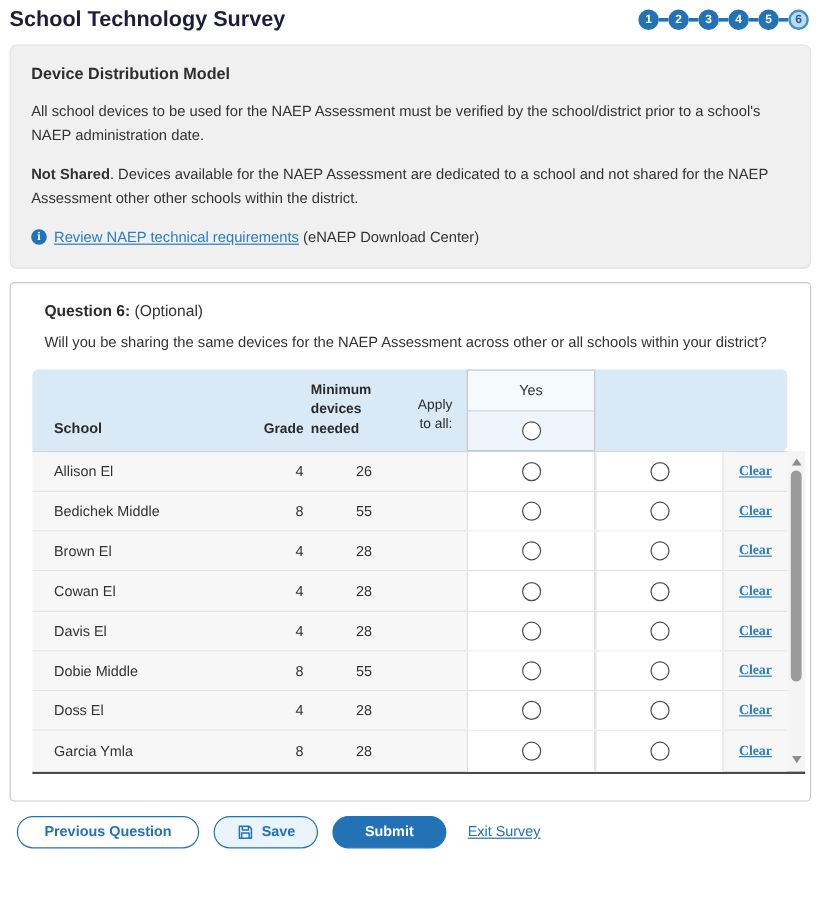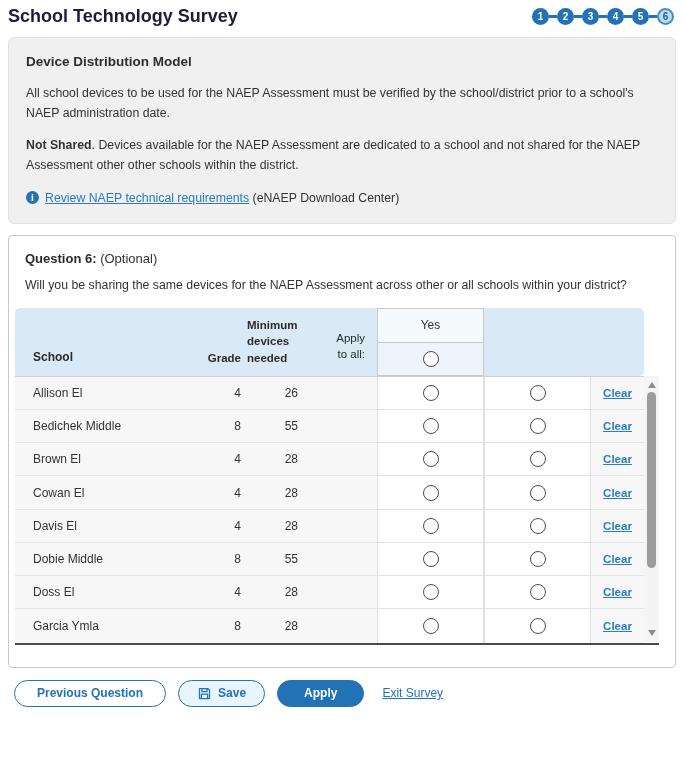--- a/index.html
+++ b/index.html
@@ -22,21 +22,21 @@
                 padding: 16px 17px 18px 17px; margin-bottom: 11px; }
   .info-panel h2 { font-size: 13.5px; font-weight: bold; color: #2e2e2e; margin-bottom: 15px; }
   .info-panel p { font-size: 12.3px; line-height: 1.6; color: #333; margin-bottom: 13px; max-width: 640px; }
   .info-link-line { display: flex; align-items: center; gap: 6px; font-size: 12.3px; margin-top: 15px; }
   .info-icon { width: 13px; height: 13px; border-radius: 50%; background: #2272b5; color: #fff;
                display: inline-flex; align-items: center; justify-content: center;
                font: bold 10px "Liberation Serif", serif; flex: 0 0 auto; }
   a.blue-link { color: #2b7cc5; text-decoration: underline; cursor: pointer; }
 
   
-  .q-panel { border: 1px solid #c9c9c9; border-radius: 4px; background: #fff; padding: 15px 6px 22px 6px; }
+  .q-panel { border: 1px solid #c9c9c9; border-radius: 4px; background: #fff; padding: 15px 6px 22px 18px; }
   .q-label-line { margin: 0 10px 12px 10px; font-size: 13px; }
   .q-label { font-weight: bold; color: #2b2b2b; }
   .q-optional { color: #333; }
   .q-prompt { margin: 0 10px 16px 10px; font-size: 12.3px; color: #333; }
 
   
   .twrap { position: relative; width: 644px; border-bottom: 2px solid #4a4a4a; }
   .thead { width: 629px; height: 68px; background: #d9e9f6; border-radius: 5px 5px 5px 0; display: flex; }
   .hc { flex: 0 0 auto; font-size: 11.5px; color: #2b2b2b; }
   .hc.school { width: 176px; display: flex; align-items: flex-end; padding: 0 0 12px 18px; font-weight: bold; font-size: 12px; }
@@ -56,21 +56,21 @@
   .trow { height: 33.25px; display: flex; background: #f7f7f7; border-bottom: 1px solid #e3e3e3; }
   .trow:last-child { border-bottom: none; }
   .c { flex: 0 0 auto; display: flex; align-items: center; font-size: 12px; color: #333; }
   .c.school { width: 176px; padding-left: 18px; }
   .c.grade  { width: 56px; justify-content: flex-end; padding-right: 6px; }
   .c.devices{ width: 68px; justify-content: flex-end; padding-right: 17px; }
   .c.apply  { width: 62px; }
   .c.yes, .c.no { width: 107px; background: #fff; justify-content: center;
                   border-left: 1px solid #e0e0e0; border-right: 1px solid #e0e0e0; }
   .c.clear { flex: 1; justify-content: center; }
-  .clear-link { font-size: 11.5px; font-weight: bold; color: #2b7cc5; text-decoration: underline; cursor: pointer; }
+  .clear-link { font-size: 11.5px; font-weight: bold; color: #2b7cc5; text-decoration: underline; cursor: pointer; font-family: Liberation Serif, serif; }
 
   .radio { width: 16px; height: 16px; border: 1.5px solid #4d4d4d; border-radius: 50%; background: #fff; cursor: pointer; }
 
   
   .sbar { position: absolute; top: 68px; right: 0; width: 15px; height: 266px; background: #f4f4f4;
           display: flex; flex-direction: column; align-items: center; cursor: pointer; }
   .sb-arrow { width: 0; height: 0; border-left: 4.5px solid transparent; border-right: 4.5px solid transparent; }
   .sb-arrow.up { border-bottom: 6px solid #8c8c8c; margin-top: 6px; }
   .sb-arrow.down { border-top: 6px solid #8c8c8c; margin-bottom: 6px; }
   .sb-thumb { width: 9px; height: 176px; background: #9b9b9b; border-radius: 5px; margin-top: 4px; }
@@ -279,17 +279,17 @@
   </div>
 
   <div class="footer">
     <button class="btn btn-outline">Previous Question</button>
     <button class="btn btn-save">
       <svg width="15" height="15" viewBox="0 0 24 24">
           <path d="M4 4 h13 l3 3 v13 h-16 z M8 4 v5 h8 v-5 M7 20 v-7 h10 v7" fill="none" stroke="#2272b5" stroke-width="2" stroke-linejoin="round"></path>
         </svg>
       <span>Save</span>
     </button>
-    <button class="btn btn-primary">Apply</button>
+    <button class="btn btn-primary">Submit</button>
     <a class="exit-link">Exit Survey</a>
   </div>
 
 </div>
 
 </body></html>

